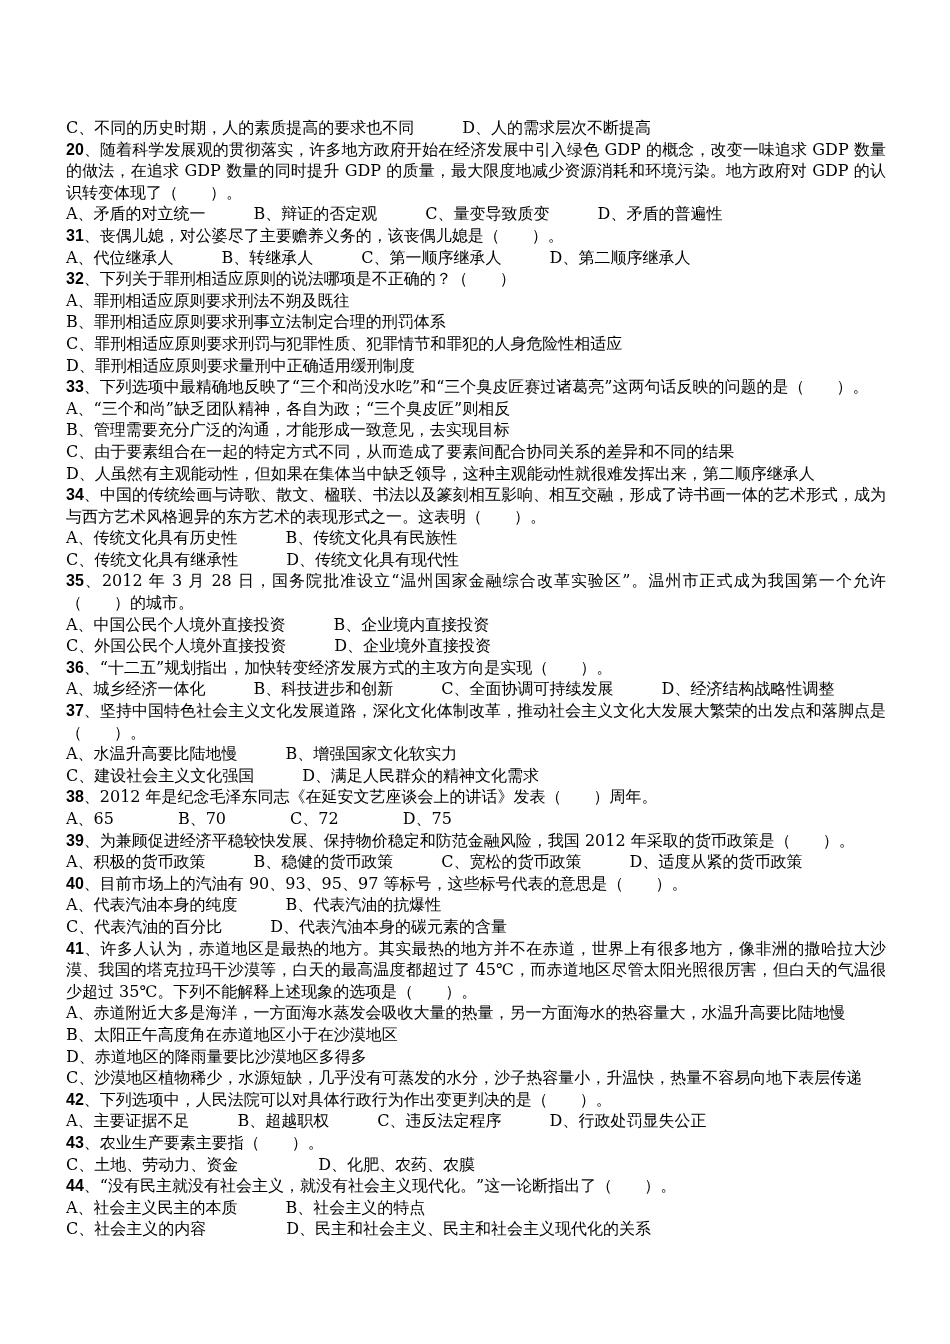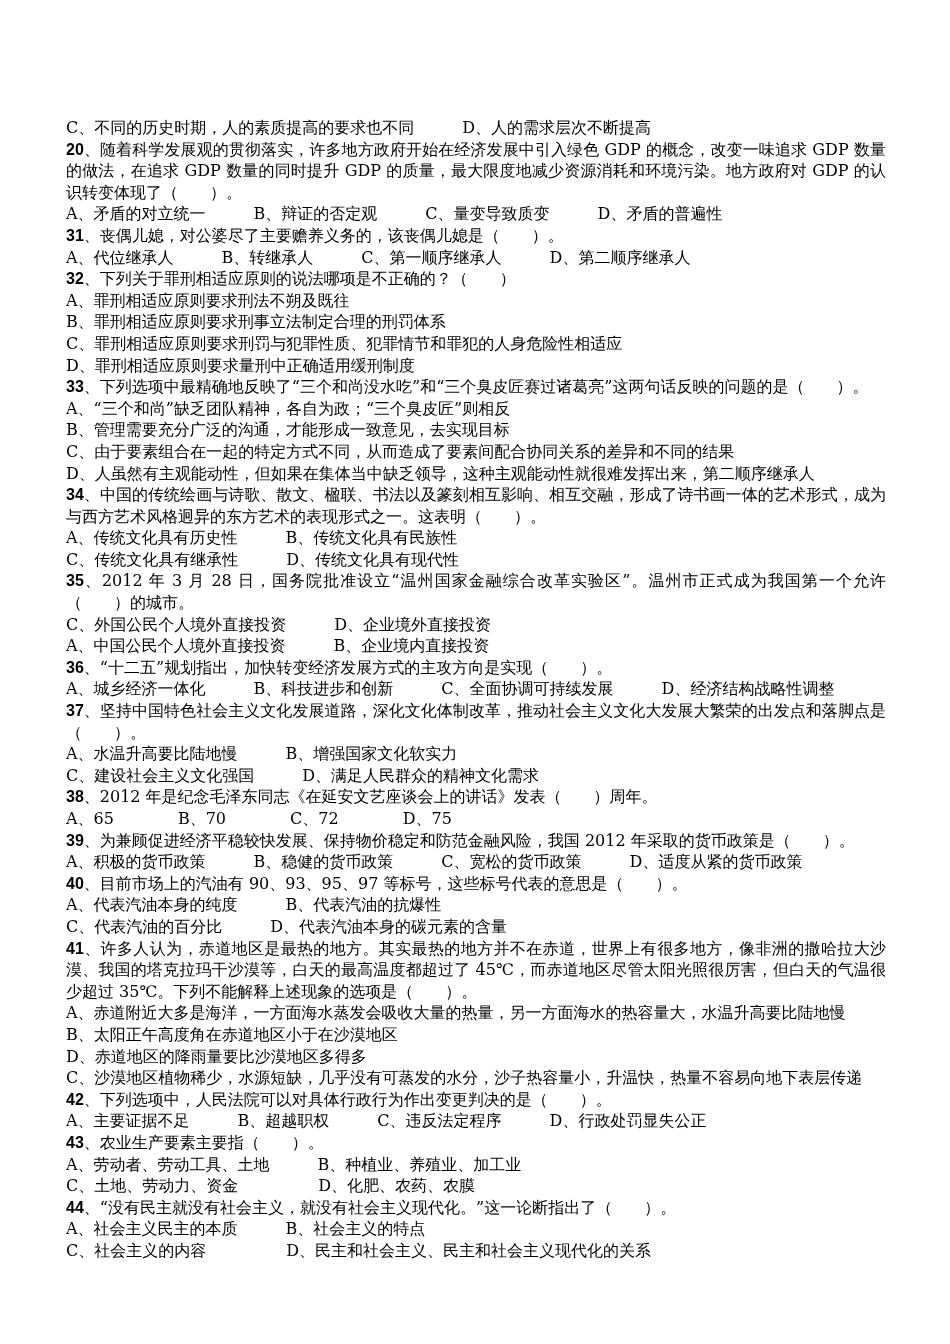--- a/index.html
+++ b/index.html
@@ -41,22 +41,22 @@
         <div class="line wrap">C、由于要素组合在一起的特定方式不同，从而造成了要素间配合协同关系的差异和不同的结果</div>
         <div class="line wrap">D、人虽然有主观能动性，但如果在集体当中缺乏领导，这种主观能动性就很难发挥出来，第二顺序继承人</div>
       </div>
       <div>
         <div class="line wrap"><span class="qnum">34</span><span>、中国的传统绘画与诗歌、散文、楹联、书法以及篆刻相互影响、相互交融，形成了诗书画一体的艺术形式，成为与西方艺术风格迥异的东方艺术的表现形式之一。这表明（　　）。</span></div>
         <div class="line wrap">A、传统文化具有历史性　　　B、传统文化具有民族性</div>
         <div class="line wrap">C、传统文化具有继承性　　　D、传统文化具有现代性</div>
       </div>
       <div>
         <div class="line wrap"><span class="qnum">35</span><span>、2012 年 3 月 28 日，国务院批准设立“温州国家金融综合改革实验区”。温州市正式成为我国第一个允许（　　）的城市。</span></div>
+        <div class="line wrap">A、中国公民个人境外直接投资　　　B、企业境内直接投资</div>
         <div class="line wrap">C、外国公民个人境外直接投资　　　D、企业境外直接投资</div>
-        <div class="line wrap">A、中国公民个人境外直接投资　　　B、企业境内直接投资</div>
       </div>
       <div>
         <div class="line wrap"><span class="qnum">36</span><span>、“十二五”规划指出，加快转变经济发展方式的主攻方向是实现（　　）。</span></div>
         <div class="line wrap">A、城乡经济一体化　　　B、科技进步和创新　　　C、全面协调可持续发展　　　D、经济结构战略性调整</div>
       </div>
       <div>
         <div class="line wrap"><span class="qnum">37</span><span>、坚持中国特色社会主义文化发展道路，深化文化体制改革，推动社会主义文化大发展大繁荣的出发点和落脚点是（　　）。</span></div>
         <div class="line wrap">A、水温升高要比陆地慢　　　B、增强国家文化软实力</div>
         <div class="line wrap">C、建设社会主义文化强国　　　D、满足人民群众的精神文化需求</div>
       </div>
@@ -79,21 +79,20 @@
         <div class="line wrap">B、太阳正午高度角在赤道地区小于在沙漠地区</div>
         <div class="line wrap">D、赤道地区的降雨量要比沙漠地区多得多</div>
         <div class="line wrap">C、沙漠地区植物稀少，水源短缺，几乎没有可蒸发的水分，沙子热容量小，升温快，热量不容易向地下表层传递</div>
       </div>
       <div>
         <div class="line wrap"><span class="qnum">42</span><span>、下列选项中，人民法院可以对具体行政行为作出变更判决的是（　　）。</span></div>
         <div class="line wrap">A、主要证据不足　　　B、超越职权　　　C、违反法定程序　　　D、行政处罚显失公正</div>
       </div>
       <div>
         <div class="line wrap"><span class="qnum">43</span><span>、农业生产要素主要指（　　）。</span></div>
-        <div class="line wrap">A、劳动者、劳动工具、土地　　　B、种植业、养殖业、加工业</div>
         <div class="line wrap">C、土地、劳动力、资金　　　　　D、化肥、农药、农膜</div>
       </div>
       <div>
         <div class="line wrap"><span class="qnum">44</span><span>、“没有民主就没有社会主义，就没有社会主义现代化。”这一论断指出了（　　）。</span></div>
         <div class="line wrap">A、社会主义民主的本质　　　B、社会主义的特点</div>
         <div class="line wrap">C、社会主义的内容　　　　　D、民主和社会主义、民主和社会主义现代化的关系</div>
       </div>
     </div>
 </div>
 

